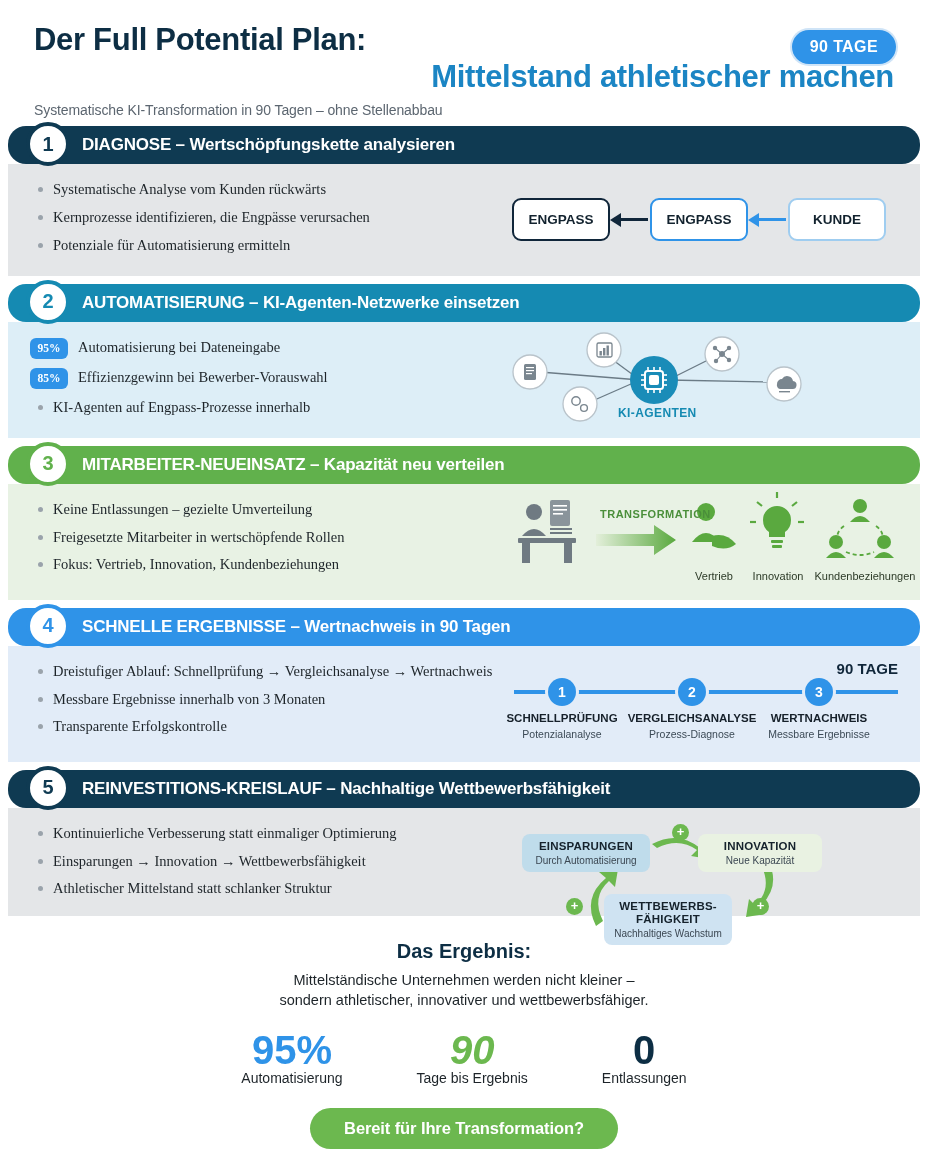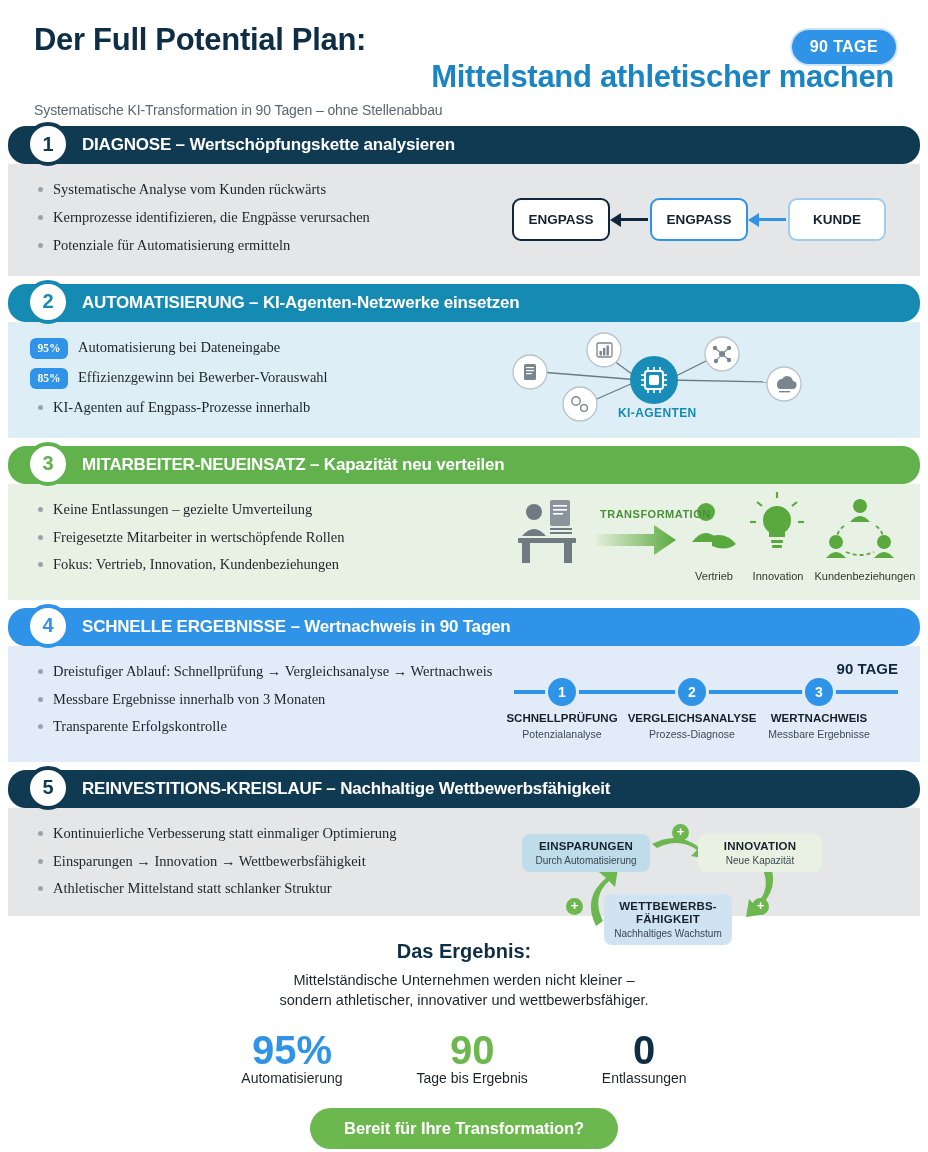--- a/index.html
+++ b/index.html
@@ -460,21 +460,21 @@
   <div class="result">
     <div class="res-title">Das Ergebnis:</div>
     <div class="res-sub">Mittelständische Unternehmen werden nicht kleiner –</div>
     <div class="res-sub" style="margin-top:0;">sondern athletischer, innovativer und wettbewerbsfähiger.</div>
     <div class="stats">
       <div class="stat">
         <div class="sv" style="color:#2f93e8;">95%</div>
         <div class="sl">Automatisierung</div>
       </div>
       <div class="stat">
-        <div class="sv" style="color:#6cb84f;">90</div>
+        <div class="sv" style="color:#6cb84f;font-style:italic;">90</div>
         <div class="sl">Tage bis Ergebnis</div>
       </div>
       <div class="stat">
         <div class="sv" style="color:#0d2e44;">0</div>
         <div class="sl">Entlassungen</div>
       </div>
     </div>
     <button class="cta">Bereit für Ihre Transformation?</button>
     
   </div>

